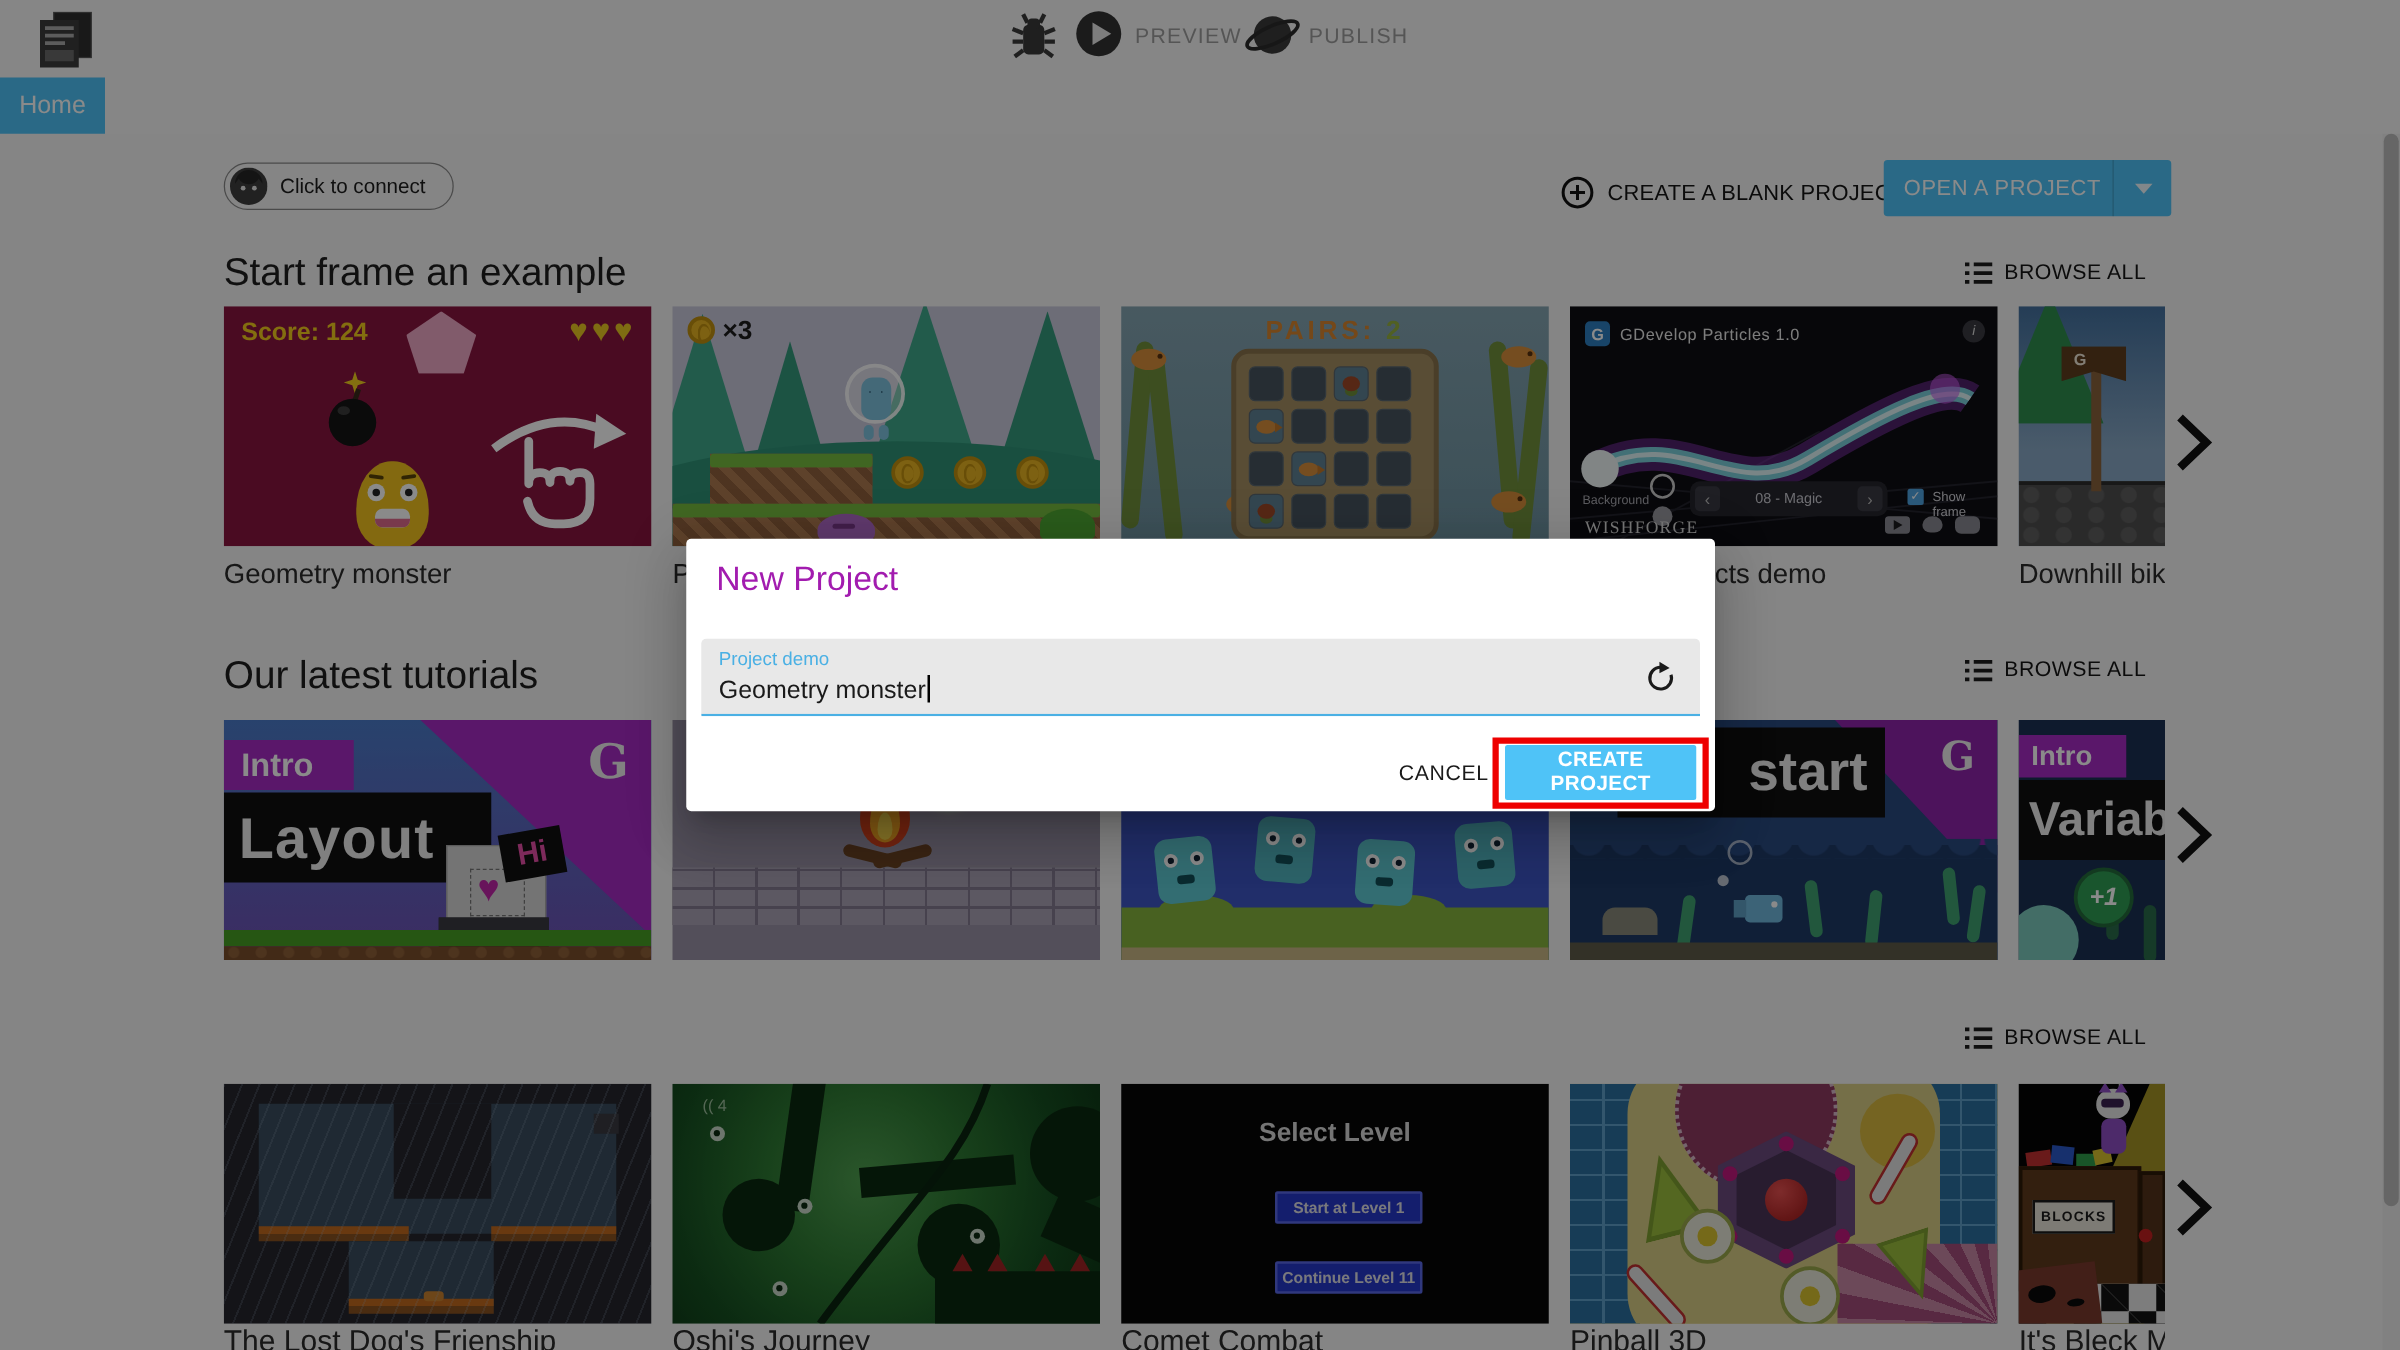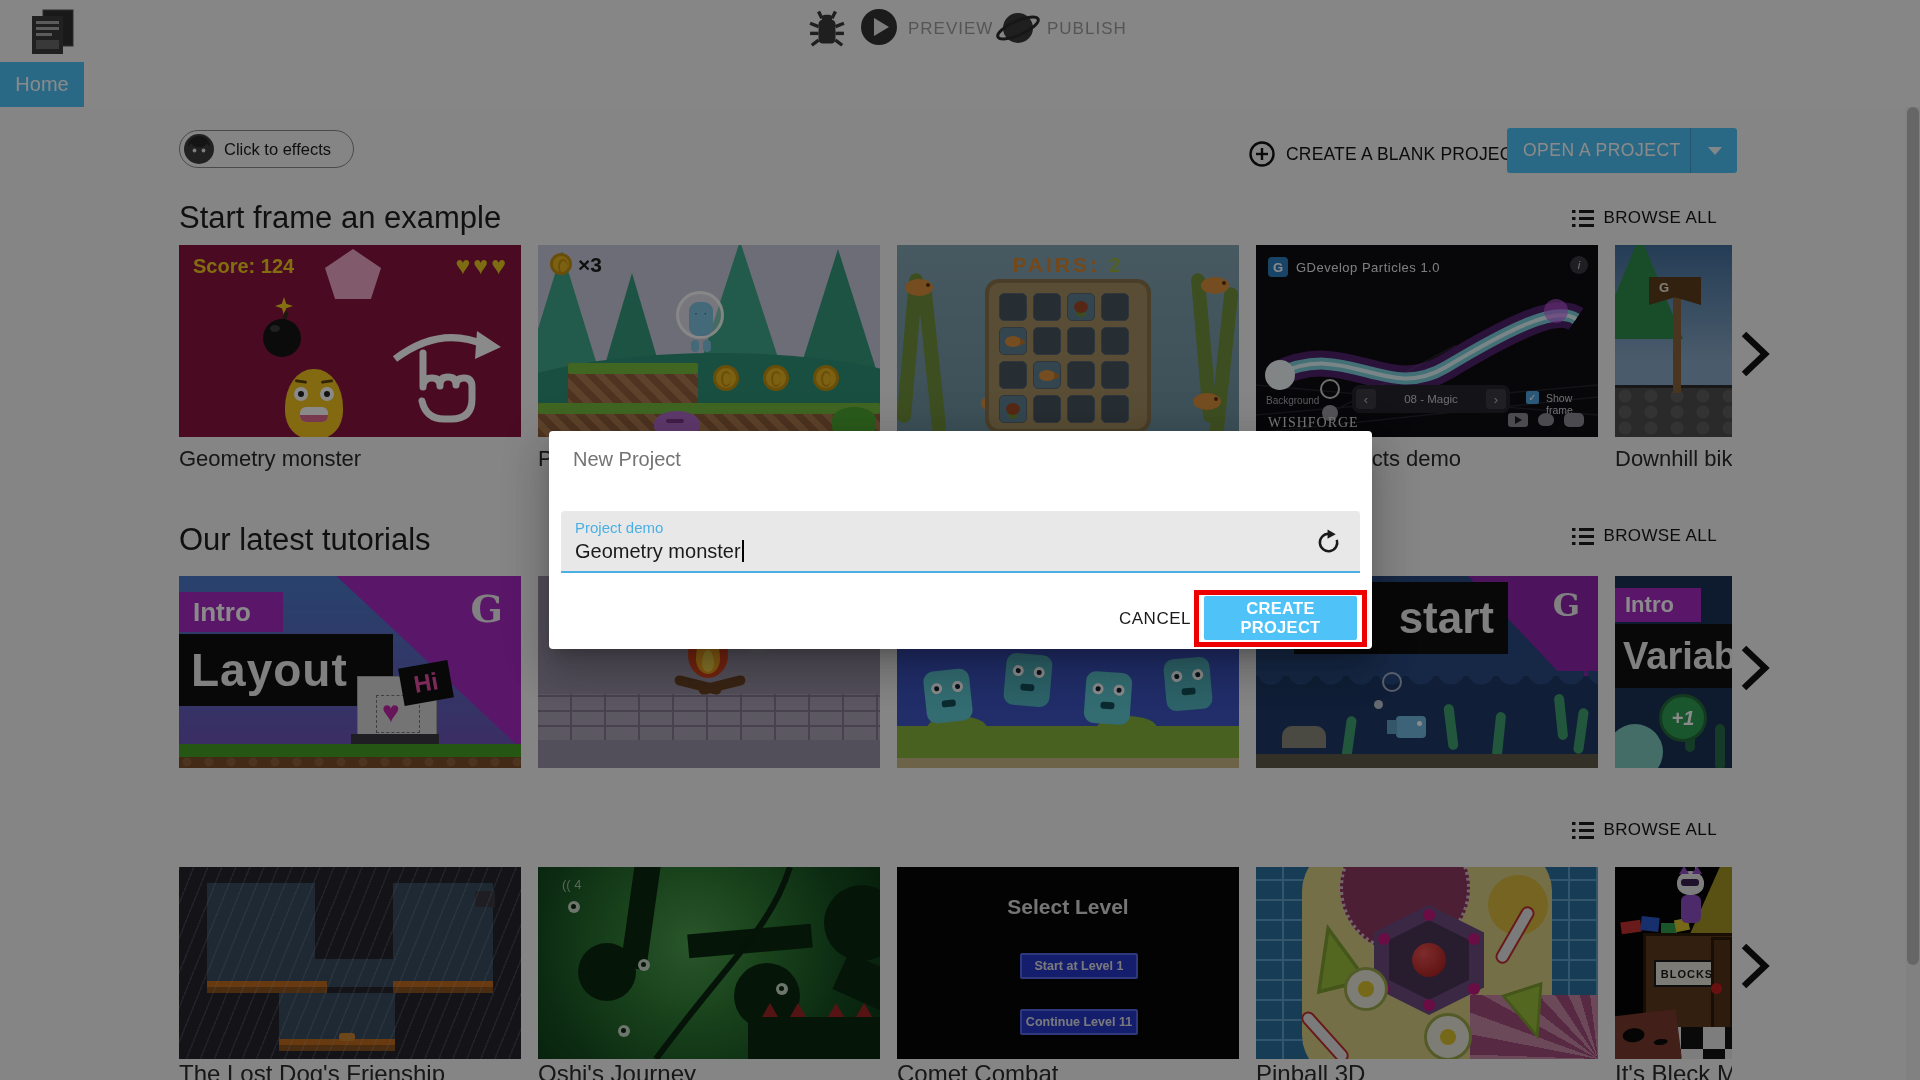--- a/index.html
+++ b/index.html
@@ -40,21 +40,21 @@
   .chev{position:absolute;left:1740px;}
 
   
   .sb-track{position:absolute;left:1906px;top:107px;width:14px;height:973px;background:#efefef;}
   .sb-thumb{position:absolute;left:1px;top:0;width:12px;height:858px;background:#bdbdbd;border-radius:6px;}
 
   
   .backdrop{position:absolute;left:0;top:0;width:1920px;height:1080px;background:rgba(0,0,0,.46);z-index:40;}
   .dialog{position:absolute;left:549px;top:431px;width:823px;height:218px;background:#fff;border-radius:4px;z-index:50;
     box-shadow:0 11px 15px -7px rgba(0,0,0,.2),0 24px 38px 3px rgba(0,0,0,.14),0 9px 46px 8px rgba(0,0,0,.12);}
-  .dlg-title{position:absolute;left:24px;top:17px;font-size:20px;color:#737373;}
+  .dlg-title{position:absolute;left:24px;top:17px;font-size:27px;color:#a21caf;}
   .dlg-field{position:absolute;left:12px;top:80px;width:799px;height:62px;background:#e8e8e8;
     border-radius:4px 4px 0 0;border-bottom:2px solid #4AB0E4;}
   .dlg-field .flabel{position:absolute;left:14px;top:8px;font-size:15px;color:#4AB0E4;}
   .dlg-field .fvalue{position:absolute;left:14px;top:29px;font-size:20px;color:#1a1a1a;white-space:nowrap;}
   .text-cursor{display:inline-block;width:2px;height:22px;background:#000;vertical-align:-4px;margin-left:1px;}
   .dlg-cancel{position:absolute;left:570px;top:178px;font-size:17px;color:#1a1a1a;letter-spacing:.5px;cursor:pointer;}
   .dlg-create{position:absolute;left:655px;top:165px;width:153px;height:44px;background:#4FC3F7;border:none;
     color:#fff;font-size:16.5px;font-weight:bold;letter-spacing:.3px;border-radius:2px;font-family:"Liberation Sans",sans-serif;}
   .red-frame{position:absolute;left:645px;top:159px;width:173px;height:57px;border:5px solid #EE0000;z-index:55;}
 
@@ -226,21 +226,21 @@
   .gem{position:absolute;background:#7FA030;clip-path:polygon(50% 0,100% 100%,0 100%);border:0;}
   .gem::after{content:"";position:absolute;left:10%;top:14%;width:80%;height:80%;background:#9CBF3E;clip-path:polygon(50% 0,100% 100%,0 100%);}
   .capsule{position:absolute;width:14px;height:64px;background:#E4E4E4;border:2px solid #C03030;border-radius:8px;}
   .wheel{position:absolute;border-radius:50%;background:#E8E8D8;border:3px solid #9AA84A;}
   .wheel::after{content:"";position:absolute;left:30%;top:30%;width:40%;height:40%;background:#D9C22F;border-radius:50%;}
   .s-pin .fan{position:absolute;left:214px;top:128px;width:128px;height:64px;
     background:repeating-conic-gradient(from 200deg at 100% 100%,#A34C7B 0 9deg,#C788A4 9deg 18deg);}
 
   .s-blocks{background:#050505;}
   .s-blocks .beam{position:absolute;left:66px;top:-30px;width:74px;height:250px;background:rgba(205,185,45,.8);transform:rotate(24deg);}
-  .s-blocks .cab{position:absolute;left:0;top:66px;width:98px;height:100px;background:#5E3A1C;border:3px solid #2E1A08;margin-left:28px;}
+  .s-blocks .cab{position:absolute;left:0;top:66px;width:98px;height:100px;background:#5E3A1C;border:3px solid #2E1A08;}
   .s-blocks .cab2{position:absolute;left:96px;top:70px;width:22px;height:96px;background:#53321a;border:3px solid #2E1A08;}
   .s-blocks .sign{position:absolute;left:8px;top:24px;width:66px;height:27px;background:#E8E4D8;border:2px solid #1a1a1a;
     display:flex;align-items:center;justify-content:center;font-size:11px;font-weight:bold;letter-spacing:1px;color:#1a1a1a;}
   .blockpc{position:absolute;}
   .s-blocks .cat-head{position:absolute;left:62px;top:4px;width:27px;height:24px;background:#E8E8E8;border-radius:50% 50% 45% 45%;}
   .s-blocks .cat-head::before{content:"";position:absolute;left:2px;top:-5px;border-left:5px solid transparent;border-right:5px solid transparent;border-bottom:8px solid #8E4EC4;}
   .s-blocks .cat-head::after{content:"";position:absolute;right:2px;top:-5px;border-left:5px solid transparent;border-right:5px solid transparent;border-bottom:8px solid #8E4EC4;}
   .s-blocks .glasses{position:absolute;left:66px;top:12px;width:18px;height:7px;background:#3a2050;border-radius:3px;}
   .s-blocks .cat-body{position:absolute;left:66px;top:28px;width:20px;height:28px;background:#8E4EC4;border-radius:6px;}
   .s-blocks .floor{position:absolute;left:0;top:160px;width:342px;height:32px;background:#E8E8E8;
@@ -296,21 +296,21 @@
     <div class="tab-home">Home</div>
   </div>
 
   <div class="connect-pill">
     <svg width="30" height="30" viewBox="0 0 30 30">
       <circle cx="15" cy="15" r="15" fill="#3d3d3d"></circle>
       <path d="M4,13 a11,11 0 0 1 22,0 l-3,-4 a9,8 0 0 1 -16,0 z" fill="#262626"></path>
       <circle cx="10.5" cy="16.5" r="1.9" fill="#e8e8e8"></circle>
         <circle cx="19.5" cy="16.5" r="1.9" fill="#e8e8e8"></circle>
     </svg>
-    <span class="txt">Click to effects</span>
+    <span class="txt">Click to connect</span>
   </div>
 
   <div class="blank-row">
     <svg width="28" height="28" viewBox="0 0 28 28">
       <circle cx="14" cy="14" r="11.5" fill="none" stroke="#111" stroke-width="2.4"></circle>
       <line x1="14" y1="8" x2="14" y2="20" stroke="#111" stroke-width="2.4"></line>
       <line x1="8" y1="14" x2="20" y2="14" stroke="#111" stroke-width="2.4"></line>
     </svg>
     <span class="txt">CREATE A BLANK PROJECT</span>
   </div>

